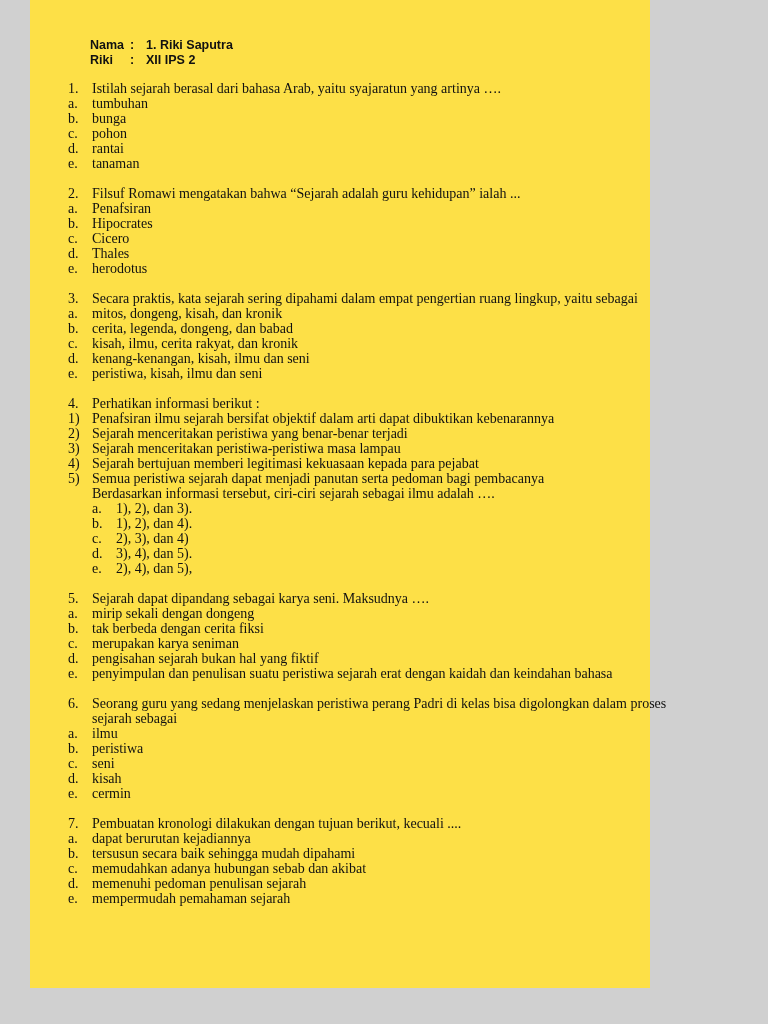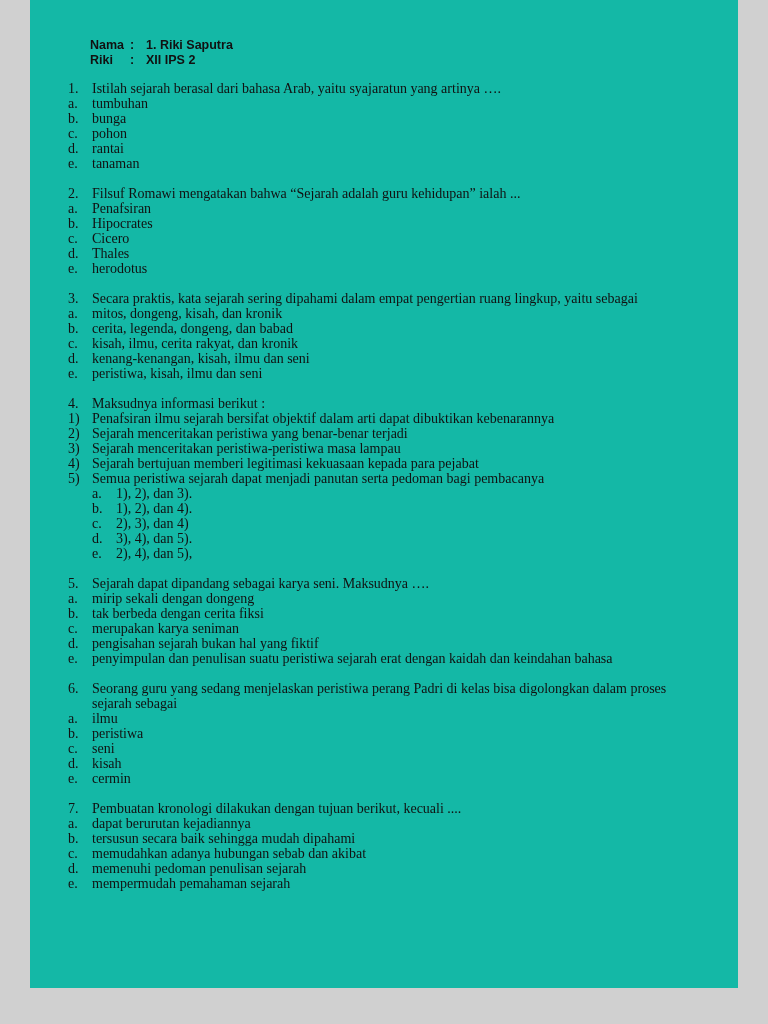--- a/index.html
+++ b/index.html
@@ -8,23 +8,23 @@
     width: 768px;
     height: 1024px;
     background: #d0d0d0;
     font-family: "Liberation Serif", serif;
     overflow: hidden;
   }
   .page {
     position: absolute;
     left: 30px;
     top: 0;
-    width: 708px;
+    width: 620px;
     height: 988px;
-    background: #14b8a6;
+    background: #fde047;
     color: #111111;
   }
   .content {
     padding: 38px 0 0 38px;
     width: 602px;
     font-size: 14px;
     line-height: 15px;
   }
   .header {
     font-family: "Liberation Sans", sans-serif;
@@ -146,21 +146,21 @@
             </div>
             <div class="row">
               <span class="num">e.</span>
               <span class="txt">peristiwa, kisah, ilmu dan seni</span>
             </div>
           </div>
         </div>
         <div class="question">
           <div class="row">
             <span class="num">4.</span>
-            <span class="txt"><span>Maksudnya informasi berikut :</span></span>
+            <span class="txt"><span>Perhatikan informasi berikut :</span></span>
           </div>
           <div class="row">
             <span class="num">1)</span>
             <span class="txt">Penafsiran ilmu sejarah bersifat objektif dalam arti dapat dibuktikan kebenarannya</span>
           </div>
           <div class="row">
             <span class="num">2)</span>
             <span class="txt">Sejarah menceritakan peristiwa yang benar-benar terjadi</span>
           </div>
           <div class="row">
@@ -168,20 +168,21 @@
             <span class="txt">Sejarah menceritakan peristiwa-peristiwa masa lampau</span>
           </div>
           <div class="row">
             <span class="num">4)</span>
             <span class="txt">Sejarah bertujuan memberi legitimasi kekuasaan kepada para pejabat</span>
           </div>
           <div class="row">
             <span class="num">5)</span>
             <span class="txt">Semua peristiwa sejarah dapat menjadi panutan serta pedoman bagi pembacanya</span>
           </div>
+          <div class="closing">Berdasarkan informasi tersebut, ciri-ciri sejarah sebagai ilmu adalah ….</div>
           <div class="options indented">
             <div class="row">
               <span class="num">a.</span>
               <span class="txt">1), 2), dan 3).</span>
             </div>
             <div class="row">
               <span class="num">b.</span>
               <span class="txt">1), 2), dan 4).</span>
             </div>
             <div class="row">

